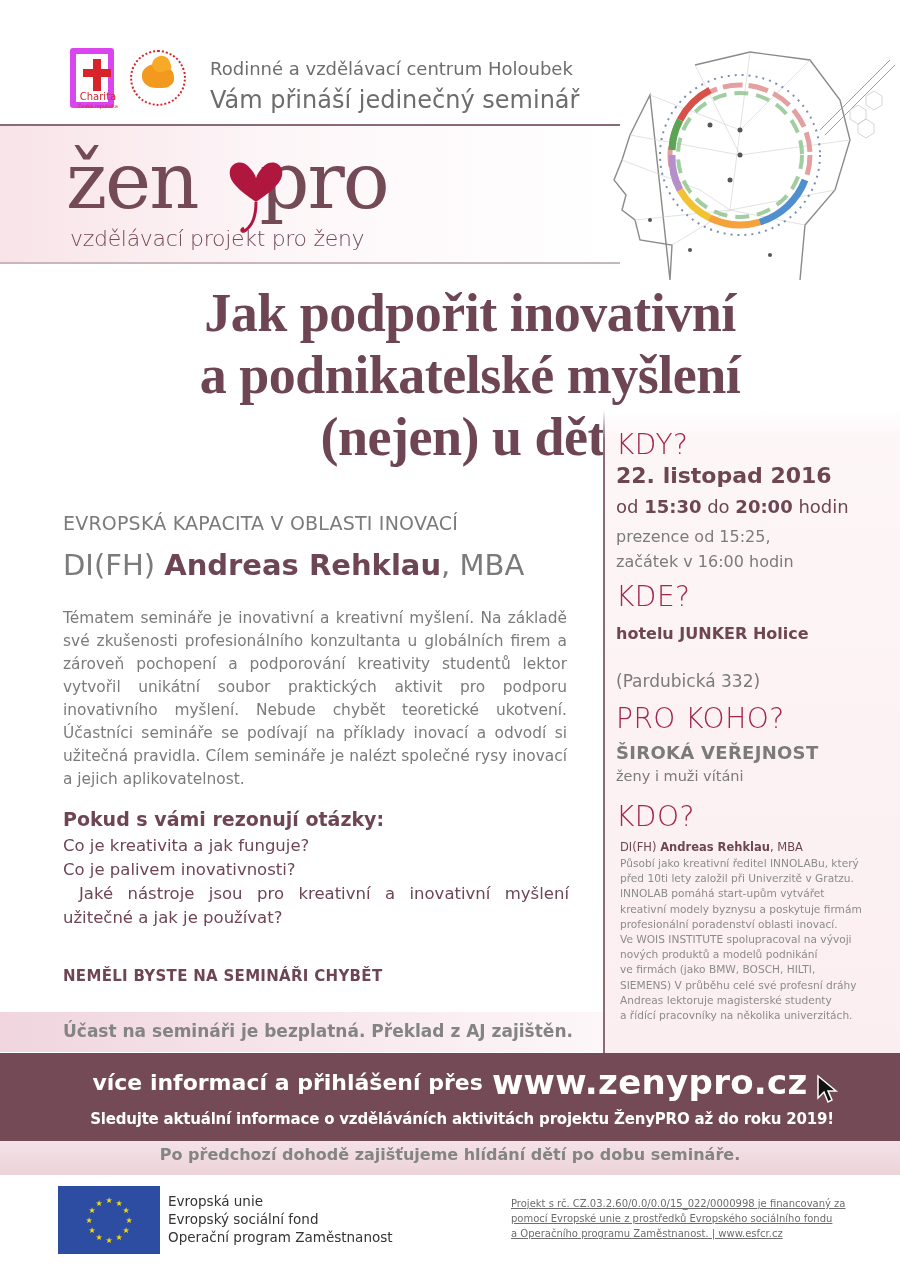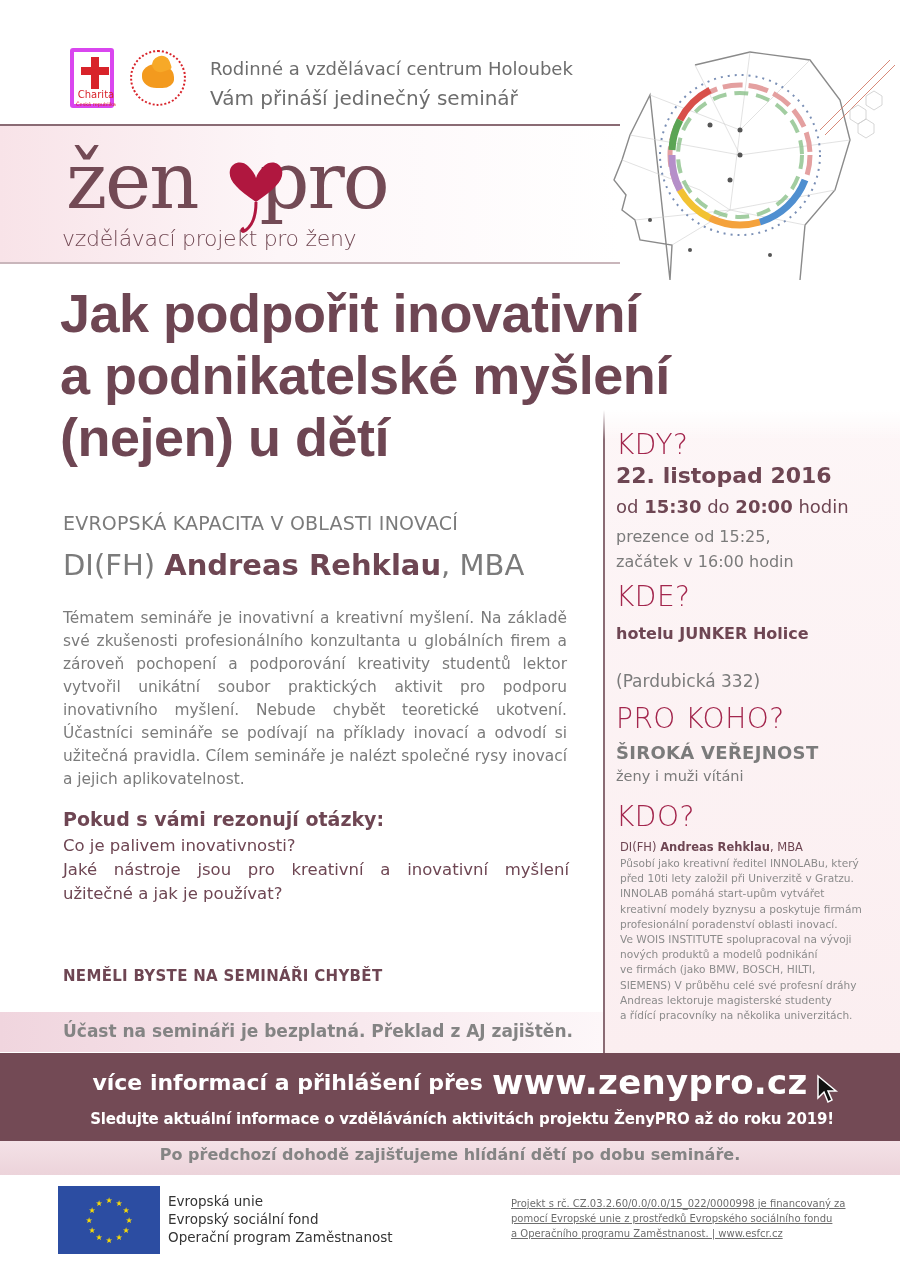--- a/index.html
+++ b/index.html
@@ -2,58 +2,58 @@
 <html><head>
 <meta charset="utf-8">
 <style>
   * { box-sizing: border-box; margin: 0; padding: 0; }
   html, body { width: 900px; height: 1273px; overflow: hidden; background: #ffffff; }
   body { position: relative; font-family: "DejaVu Sans", sans-serif; color: #7a7a7a; }
 
   .abs { position: absolute; }
 
   
-  .logo-charita { left: 70px; top: 48px; width: 44px; height: 60px; border: 4px solid #d946ef; border-radius: 3px; background: #fff; }
+  .logo-charita { left: 70px; top: 48px; width: 44px; height: 60px; border: 6px solid #d946ef; border-radius: 3px; background: #fff; }
   .logo-charita .cross-v { position: absolute; left: 17px; top: 5px; width: 8px; height: 32px; background: #d8232a; }
   .logo-charita .cross-h { position: absolute; left: 7px; top: 15px; width: 28px; height: 8px; background: #d8232a; }
   .logo-charita .ctext { position: absolute; left: 2px; top: 38px; width: 40px; font-size: 10px; color: #d8232a; text-align: center; line-height: 10px; }
   .logo-charita .csub { position: absolute; left: 1px; top: 49px; width: 42px; font-size: 5px; color: #d8232a; text-align: center; }
 
   .logo-holoubek { left: 128px; top: 48px; width: 60px; height: 60px; }
   .logo-holoubek .ring { position:absolute; left:2px; top:2px; width:56px; height:56px; border-radius:50%; border: 2px dotted #d8232a; }
   .logo-holoubek .bird { position:absolute; left:14px; top:16px; width:32px; height:24px; background:#f39a1e; border-radius: 50% 60% 40% 50%; }
   .logo-holoubek .wing { position:absolute; left:24px; top:8px; width:18px; height:16px; background:#f7a928; border-radius: 60% 60% 20% 60%; transform: rotate(-20deg); }
 
   .header-line1 { left: 210px; top: 58px; font-size: 18px; color: #6d6d6d; }
-  .header-line2 { left: 210px; top: 86px; font-size: 20px; color: #6d6d6d; }
+  .header-line2 { left: 210px; top: 86px; font-size: 24px; color: #6d6d6d; }
 
   
   .head-art { left: 600px; top: 40px; width: 300px; height: 240px; }
 
   
   .logo-band { left: 0; top: 124px; width: 620px; height: 140px;
     background: linear-gradient(90deg, #f8e3e8 0%, #fdf6f8 45%, rgba(255,255,255,0) 100%);
     border-top: 2px solid #8a6b74; border-bottom: 2px solid #c9b6bb; }
   .brand-word { left: 66px; top: 136px; font-family: "DejaVu Serif", serif; font-size: 78px; color: #734a55; letter-spacing: -2px; line-height: 90px; }
   .brand-heart { left: 226px; top: 158px; width: 60px; height: 80px; }
-  .brand-sub { left: 62px; top: 226px; font-size: 22px; color: #734a55; font-weight: 300; letter-spacing: -0.3px; }
-
-  
-  .main-title { left: 60px; top: 282px; width: 820px; font-family: Liberation Sans, sans-serif; font-weight: bold;
-    font-size: 54px; line-height: 62px; color: #6e4653; letter-spacing: -0.5px; }
+  .brand-sub { left: 70px; top: 226px; font-size: 22px; color: #734a55; font-weight: 300; letter-spacing: -0.3px; }
+
+  
+  .main-title { left: 60px; top: 282px; width: 820px; font-family: Liberation Serif, serif; font-weight: bold;
+    font-size: 54px; line-height: 62px; color: #6e4653; letter-spacing: -0.5px; text-align: center; }
 
   
   .kapacita { left: 63px; top: 512px; font-size: 19px; color: #7b7b7b; letter-spacing: 0.2px; }
   .speaker { left: 63px; top: 548px; font-size: 29px; color: #7b7b7b; }
   .speaker b { color: #6e4653; }
   .body-text { left: 63px; top: 607px; width: 504px; font-size: 15.4px; line-height: 23px; color: #7b7b7b; text-align: justify; }
   .q-heading { left: 63px; top: 808px; font-size: 19px; font-weight: bold; color: #6e4653; }
   .q-list { left: 63px; top: 834px; width: 506px; font-size: 16.5px; line-height: 24px; color: #6e4653; text-align: justify; }
   .q-list div { text-align: justify; text-align-last: left; }
-  .q-list .just { text-align-last: justify; }
+  .q-list .just { text-align-last: justify; margin-left: 16px; }
   .nemeli { left: 63px; top: 967px; font-size: 15px; font-weight: bold; color: #6e4653; letter-spacing: 0.3px; }
   .ucast-band { left: 0; top: 1012px; width: 603px; height: 40px;
     background: linear-gradient(90deg, #f0d5de 0%, #f8e9ee 60%, #fdf7f9 100%); }
   .ucast-text { left: 63px; top: 1021px; font-size: 17px; font-weight: bold; color: #848484; }
 
   
   .sidebar { left: 603px; top: 410px; width: 297px; height: 643px;
     background: linear-gradient(180deg, #fdf6f7 0%, #fbeef0 100%); border-left: 2px solid #8a6b74; }
   .sidebar-top-fade { left: 603px; top: 410px; width: 297px; height: 30px; background: linear-gradient(180deg, #ffffff, rgba(255,255,255,0)); }
   .sec-head { font-size: 28px; color: #a3264d; font-weight: 300; letter-spacing: 0.5px; }
@@ -154,20 +154,21 @@
 
 <div class="abs kapacita">EVROPSKÁ KAPACITA V OBLASTI INOVACÍ</div>
 <div class="abs speaker">
   <span>DI(FH)</span>
   <b>Andreas Rehklau</b><span>, MBA</span>
 </div>
 <p class="abs body-text">Tématem semináře je inovativní a kreativní myšlení. Na základě své zkušenosti profesionálního konzultanta u globálních firem a zároveň pochopení a podporování kreativity studentů lektor vytvořil unikátní soubor praktických aktivit pro podporu inovativního myšlení. Nebude chybět teoretické ukotvení. Účastníci semináře se podívají na příklady inovací a odvodí si užitečná pravidla. Cílem semináře je nalézt společné rysy inovací a jejich aplikovatelnost.</p>
 
 <div class="abs q-heading">Pokud s vámi rezonují otázky:</div>
 <div class="abs q-list">
+  <div>Co je kreativita a jak funguje?</div>
   <div>Co je palivem inovativnosti?</div>
   <div class="just">Jaké nástroje jsou pro kreativní a inovativní myšlení</div>
   <div>užitečné a jak je používat?</div>
 </div>
 <div class="abs nemeli">NEMĚLI BYSTE NA SEMINÁŘI CHYBĚT</div>
 
 <div class="abs ucast-band"></div>
 <div class="abs ucast-text">Účast na semináři je bezplatná. Překlad z AJ zajištěn.</div>
 
 <div class="abs sidebar"></div>

